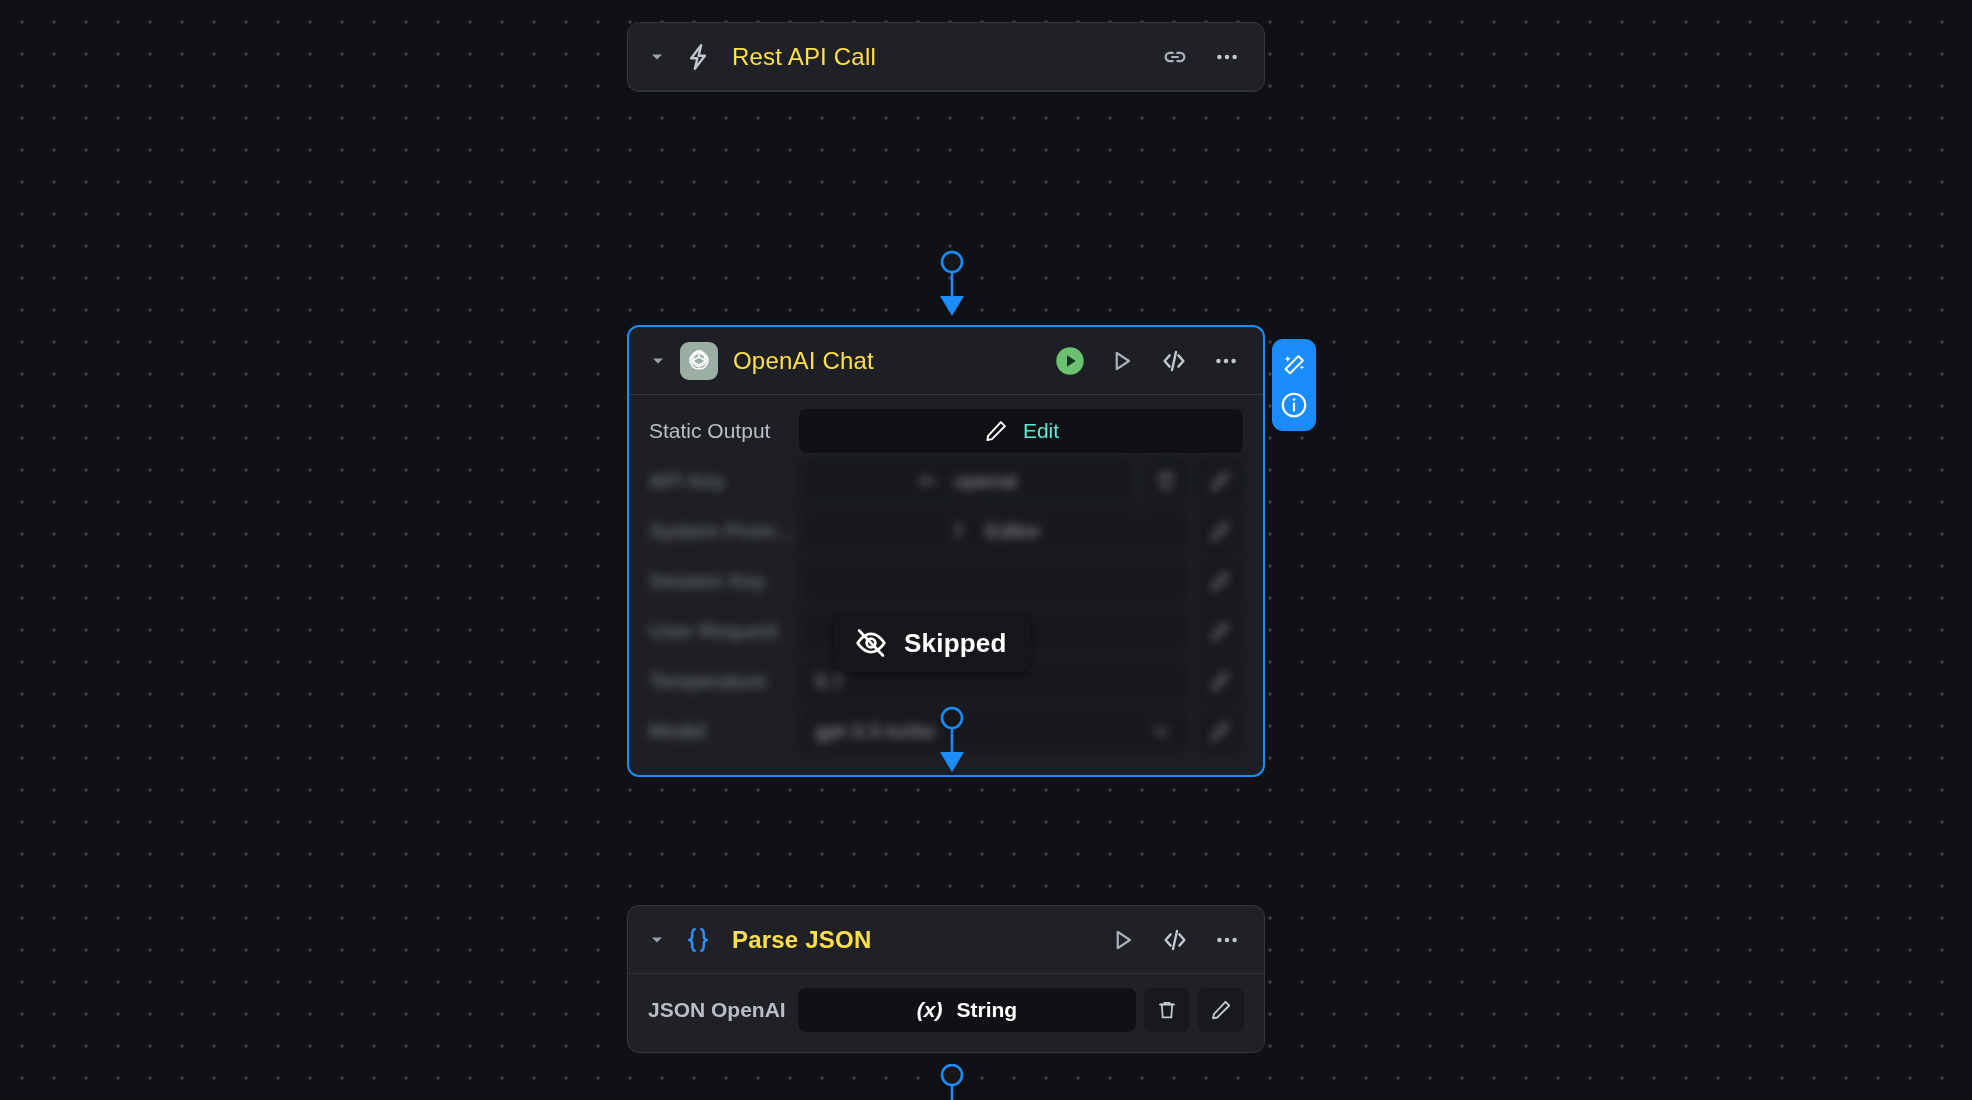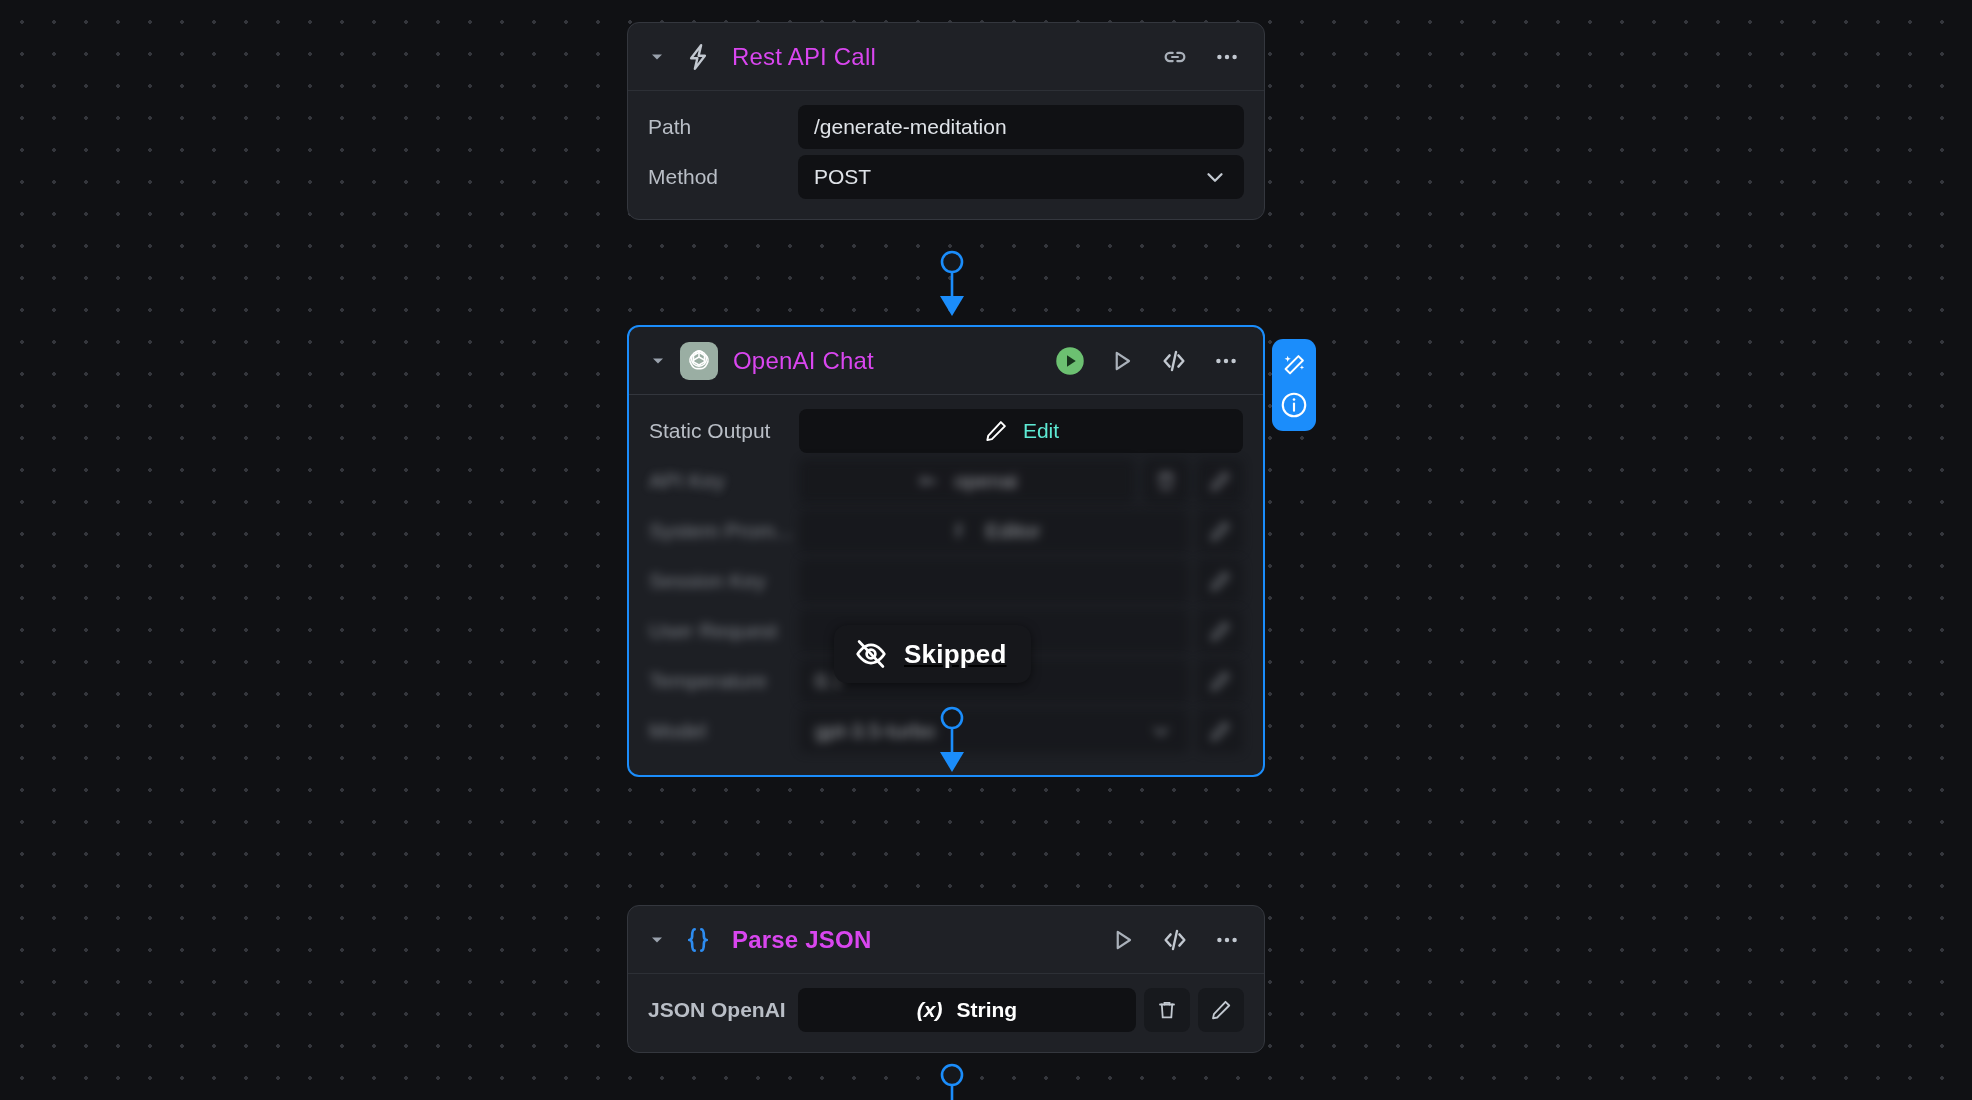--- a/index.html
+++ b/index.html
@@ -54,21 +54,21 @@
   .caret svg { display:block; }
 
   .node-type-icon {
     width: 40px; height: 40px;
     display: flex; align-items: center; justify-content: center;
     flex: 0 0 auto;
     margin-right: 14px;
   }
   .node-title {
     font-size: 24px;
-    color: #d946ef;
+    color: #fde047;
     letter-spacing: .2px;
     white-space: nowrap;
     flex: 1 1 auto;
   }
   .header-actions {
     display: flex; align-items: center; gap: 22px;
     flex: 0 0 auto;
   }
   .hicon {
     display: flex; align-items: center; justify-content: center;
@@ -200,39 +200,20 @@
         </span>
         <span class="hicon">
           <svg width="28" height="28" viewBox="0 0 24 24" fill="#c2c8d0">
             <circle cx="5.5" cy="12" r="1.9"></circle>
               <circle cx="12" cy="12" r="1.9"></circle>
               <circle cx="18.5" cy="12" r="1.9"></circle>
           </svg>
         </span>
       </span>
     </div>
-    <div class="node-body">
-      <div class="row">
-        <div class="row-label">Path</div>
-        <div class="field">
-          <span>/generate-meditation</span>
-        </div>
-      </div>
-      <div class="row">
-        <div class="row-label">Method</div>
-        <div class="field">
-          <span>POST</span>
-          <span class="chev">
-            <svg width="26" height="26" viewBox="0 0 24 24" fill="none" stroke="#c2c8d0" stroke-width="2.1" stroke-linecap="round" stroke-linejoin="round">
-                <path d="M6 9.5 L12 15.5 L18 9.5"></path>
-              </svg>
-          </span>
-        </div>
-      </div>
-    </div>
   </div>
 
   <svg class="conn" style="left:930px; top:250px;" width="44" height="68">
     <circle cx="22" cy="12" r="10" fill="#15171b" stroke="#1b8dfb" stroke-width="2.6"></circle>
     <line x1="22" y1="22" x2="22" y2="48" stroke="#1b8dfb" stroke-width="2.6"></line>
     <path d="M10 46 L34 46 L22 66 Z" fill="#1b8dfb"></path>
   </svg>
 
   <div class="node selected" style="left:627px; top:325px;">
     <div class="node-header">
@@ -386,21 +367,21 @@
               </svg>
           </span>
         </div>
         <div class="sq-btn">
           <svg width="24" height="24" viewBox="0 0 24 24" fill="none" stroke="#c2c8d0" stroke-width="1.8" stroke-linecap="round" stroke-linejoin="round">
               <path d="M16.5 3.8 L20.2 7.5 L8.2 19.5 L4 20.4 L4.9 16.2 Z"></path>
             </svg>
         </div>
       </div>
 
-      <div class="skipped-badge" style="left:205px; top:230px;text-decoration:underline;">
+      <div class="skipped-badge" style="left:205px; top:219px;">
         <span style="display:flex;">
           <svg width="34" height="34" viewBox="0 0 24 24" fill="none" stroke="#ffffff" stroke-width="1.9" stroke-linecap="round" stroke-linejoin="round">
             <path d="M2.6 12 S6.4 5.6 12 5.6 S21.4 12 21.4 12 S17.6 18.4 12 18.4 S2.6 12 2.6 12 Z"></path>
             <circle cx="12" cy="12" r="3.1"></circle>
             <path d="M3.6 3.2 L20.4 20.8"></path>
           </svg>
         </span>
         <span class="txt">Skipped</span>
       </div>
     </div>

